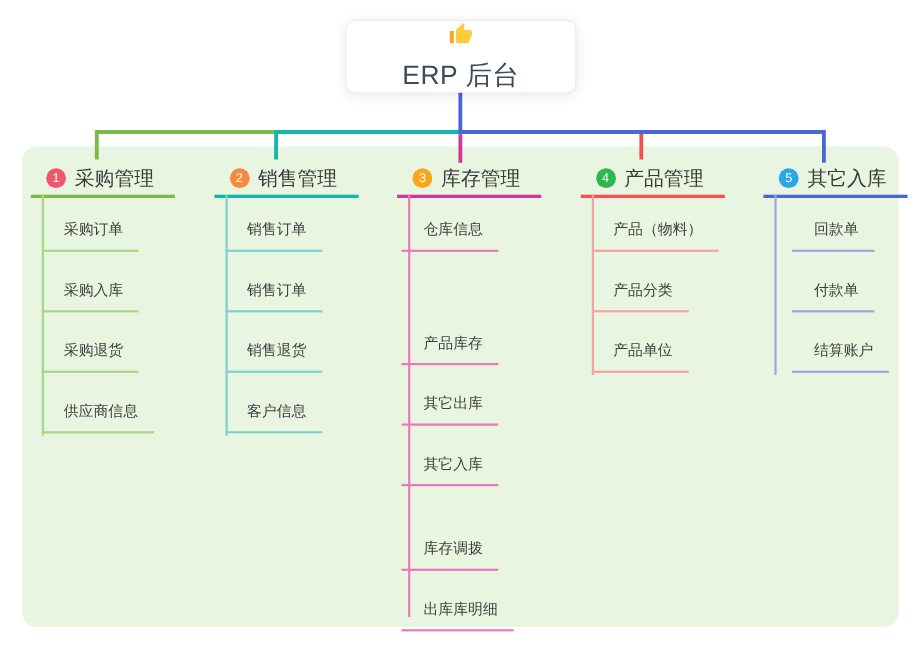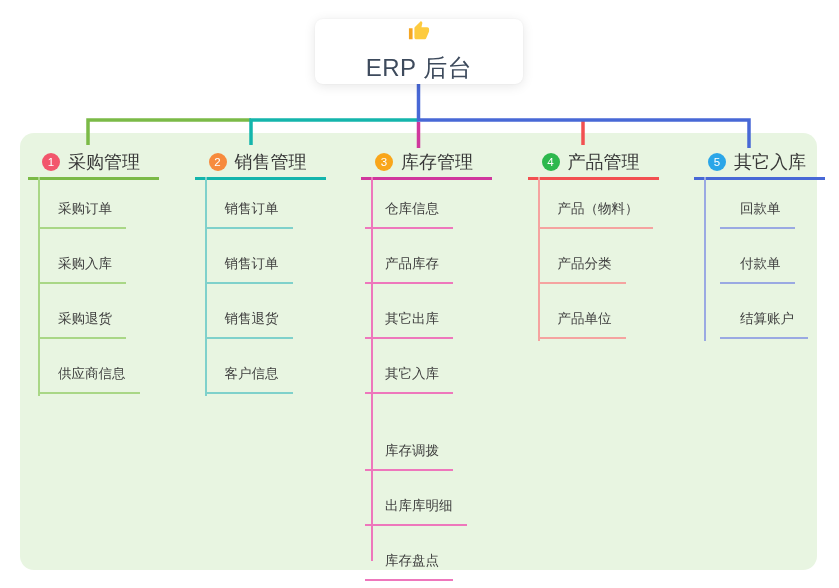--- a/index.html
+++ b/index.html
@@ -96,21 +96,21 @@
         </div>
       </div>
       <div class="branch" style="left: 361px;">
         <div class="branch-header" style="border-bottom-color: rgb(208, 55, 157);">
           <span class="badge" style="background: rgb(249, 166, 26);">3</span>
           <span class="branch-label">库存管理</span>
         </div>
         <div class="trunk" style="left: 10px; top: 31px; height: 384px; background: rgb(238, 119, 188);"></div>
         <div class="children" style="left: 4px; text-align: center;">
           <div class="child-row" style="border-bottom-color: rgb(238, 119, 188);">仓库信息</div>
-          <div class="child-row" style="border-bottom-color: rgb(238, 119, 188);">产品库存</div>
+          <div class="child-row" style="border-bottom-color: rgb(238, 119, 188); margin-top: 48px;">产品库存</div>
           <div class="child-row" style="border-bottom-color: rgb(238, 119, 188);">其它出库</div>
           <div class="child-row" style="border-bottom-color: rgb(238, 119, 188);">其它入库</div>
           <div class="child-row" style="border-bottom-color: rgb(238, 119, 188); margin-top: 22px;">库存调拨</div>
           <div class="child-row" style="border-bottom-color: rgb(238, 119, 188);">出库库明细</div>
           <div class="child-row" style="border-bottom-color: rgb(238, 119, 188);">库存盘点</div>
         </div>
       </div>
       <div class="branch" style="left: 527.5px;">
         <div class="branch-header" style="border-bottom-color: rgb(242, 80, 81);">
           <span class="badge" style="background: rgb(45, 184, 77);">4</span>

